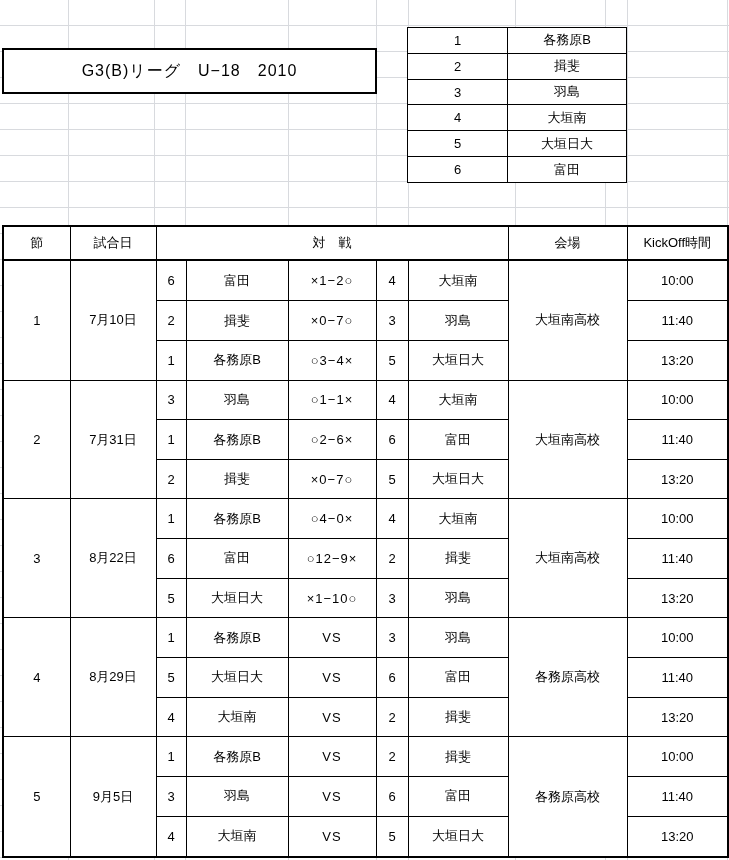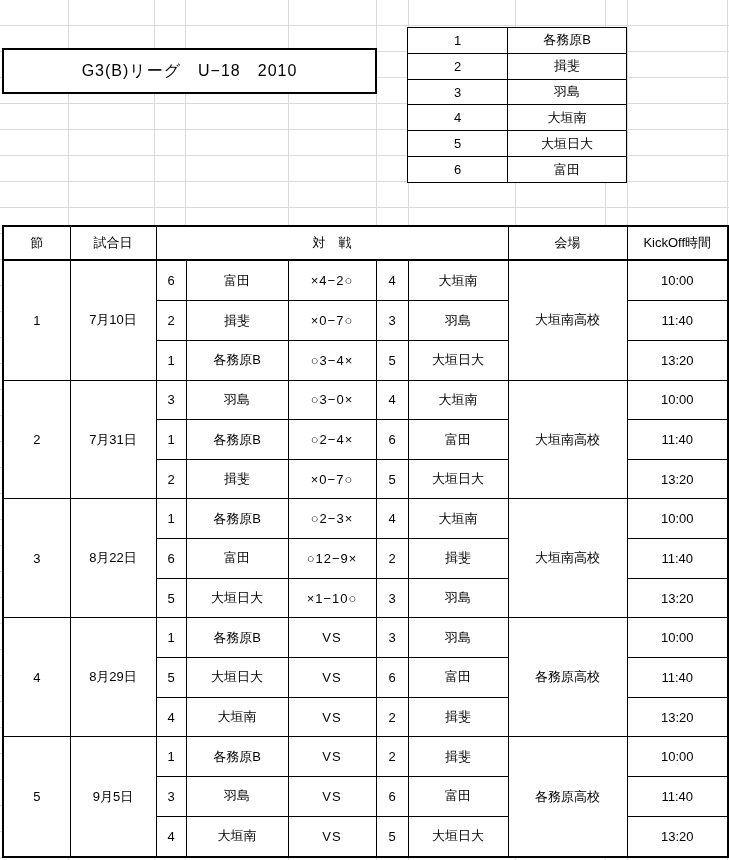--- a/index.html
+++ b/index.html
@@ -124,21 +124,21 @@
         <th>KickOff時間</th>
       </tr>
     </thead>
     <tbody>
 
       <tr>
         <td rowspan="3">1</td>
         <td rowspan="3">7月10日</td>
         <td>6</td>
         <td>富田</td>
-        <td class="c-score">×4−2○</td>
+        <td class="c-score">×1−2○</td>
         <td>4</td>
         <td>大垣南</td>
         <td rowspan="3">大垣南高校</td>
         <td>10:00</td>
       </tr>
       <tr>
         <td>2</td>
         <td>揖斐</td>
         <td class="c-score">×0−7○</td>
         <td>3</td>
@@ -152,49 +152,49 @@
         <td>5</td>
         <td>大垣日大</td>
         <td>13:20</td>
       </tr>
 
       <tr>
         <td rowspan="3">2</td>
         <td rowspan="3">7月31日</td>
         <td>3</td>
         <td>羽島</td>
-        <td class="c-score">○3−0×</td>
+        <td class="c-score">○1−1×</td>
         <td>4</td>
         <td>大垣南</td>
         <td rowspan="3">大垣南高校</td>
         <td>10:00</td>
       </tr>
       <tr>
         <td>1</td>
         <td>各務原B</td>
-        <td class="c-score">○2−4×</td>
+        <td class="c-score">○2−6×</td>
         <td>6</td>
         <td>富田</td>
         <td>11:40</td>
       </tr>
       <tr>
         <td>2</td>
         <td>揖斐</td>
         <td class="c-score">×0−7○</td>
         <td>5</td>
         <td>大垣日大</td>
         <td>13:20</td>
       </tr>
 
       <tr>
         <td rowspan="3">3</td>
         <td rowspan="3">8月22日</td>
         <td>1</td>
         <td>各務原B</td>
-        <td class="c-score">○2−3×</td>
+        <td class="c-score">○4−0×</td>
         <td>4</td>
         <td>大垣南</td>
         <td rowspan="3">大垣南高校</td>
         <td>10:00</td>
       </tr>
       <tr>
         <td>6</td>
         <td>富田</td>
         <td class="c-score">○12−9×</td>
         <td>2</td>

